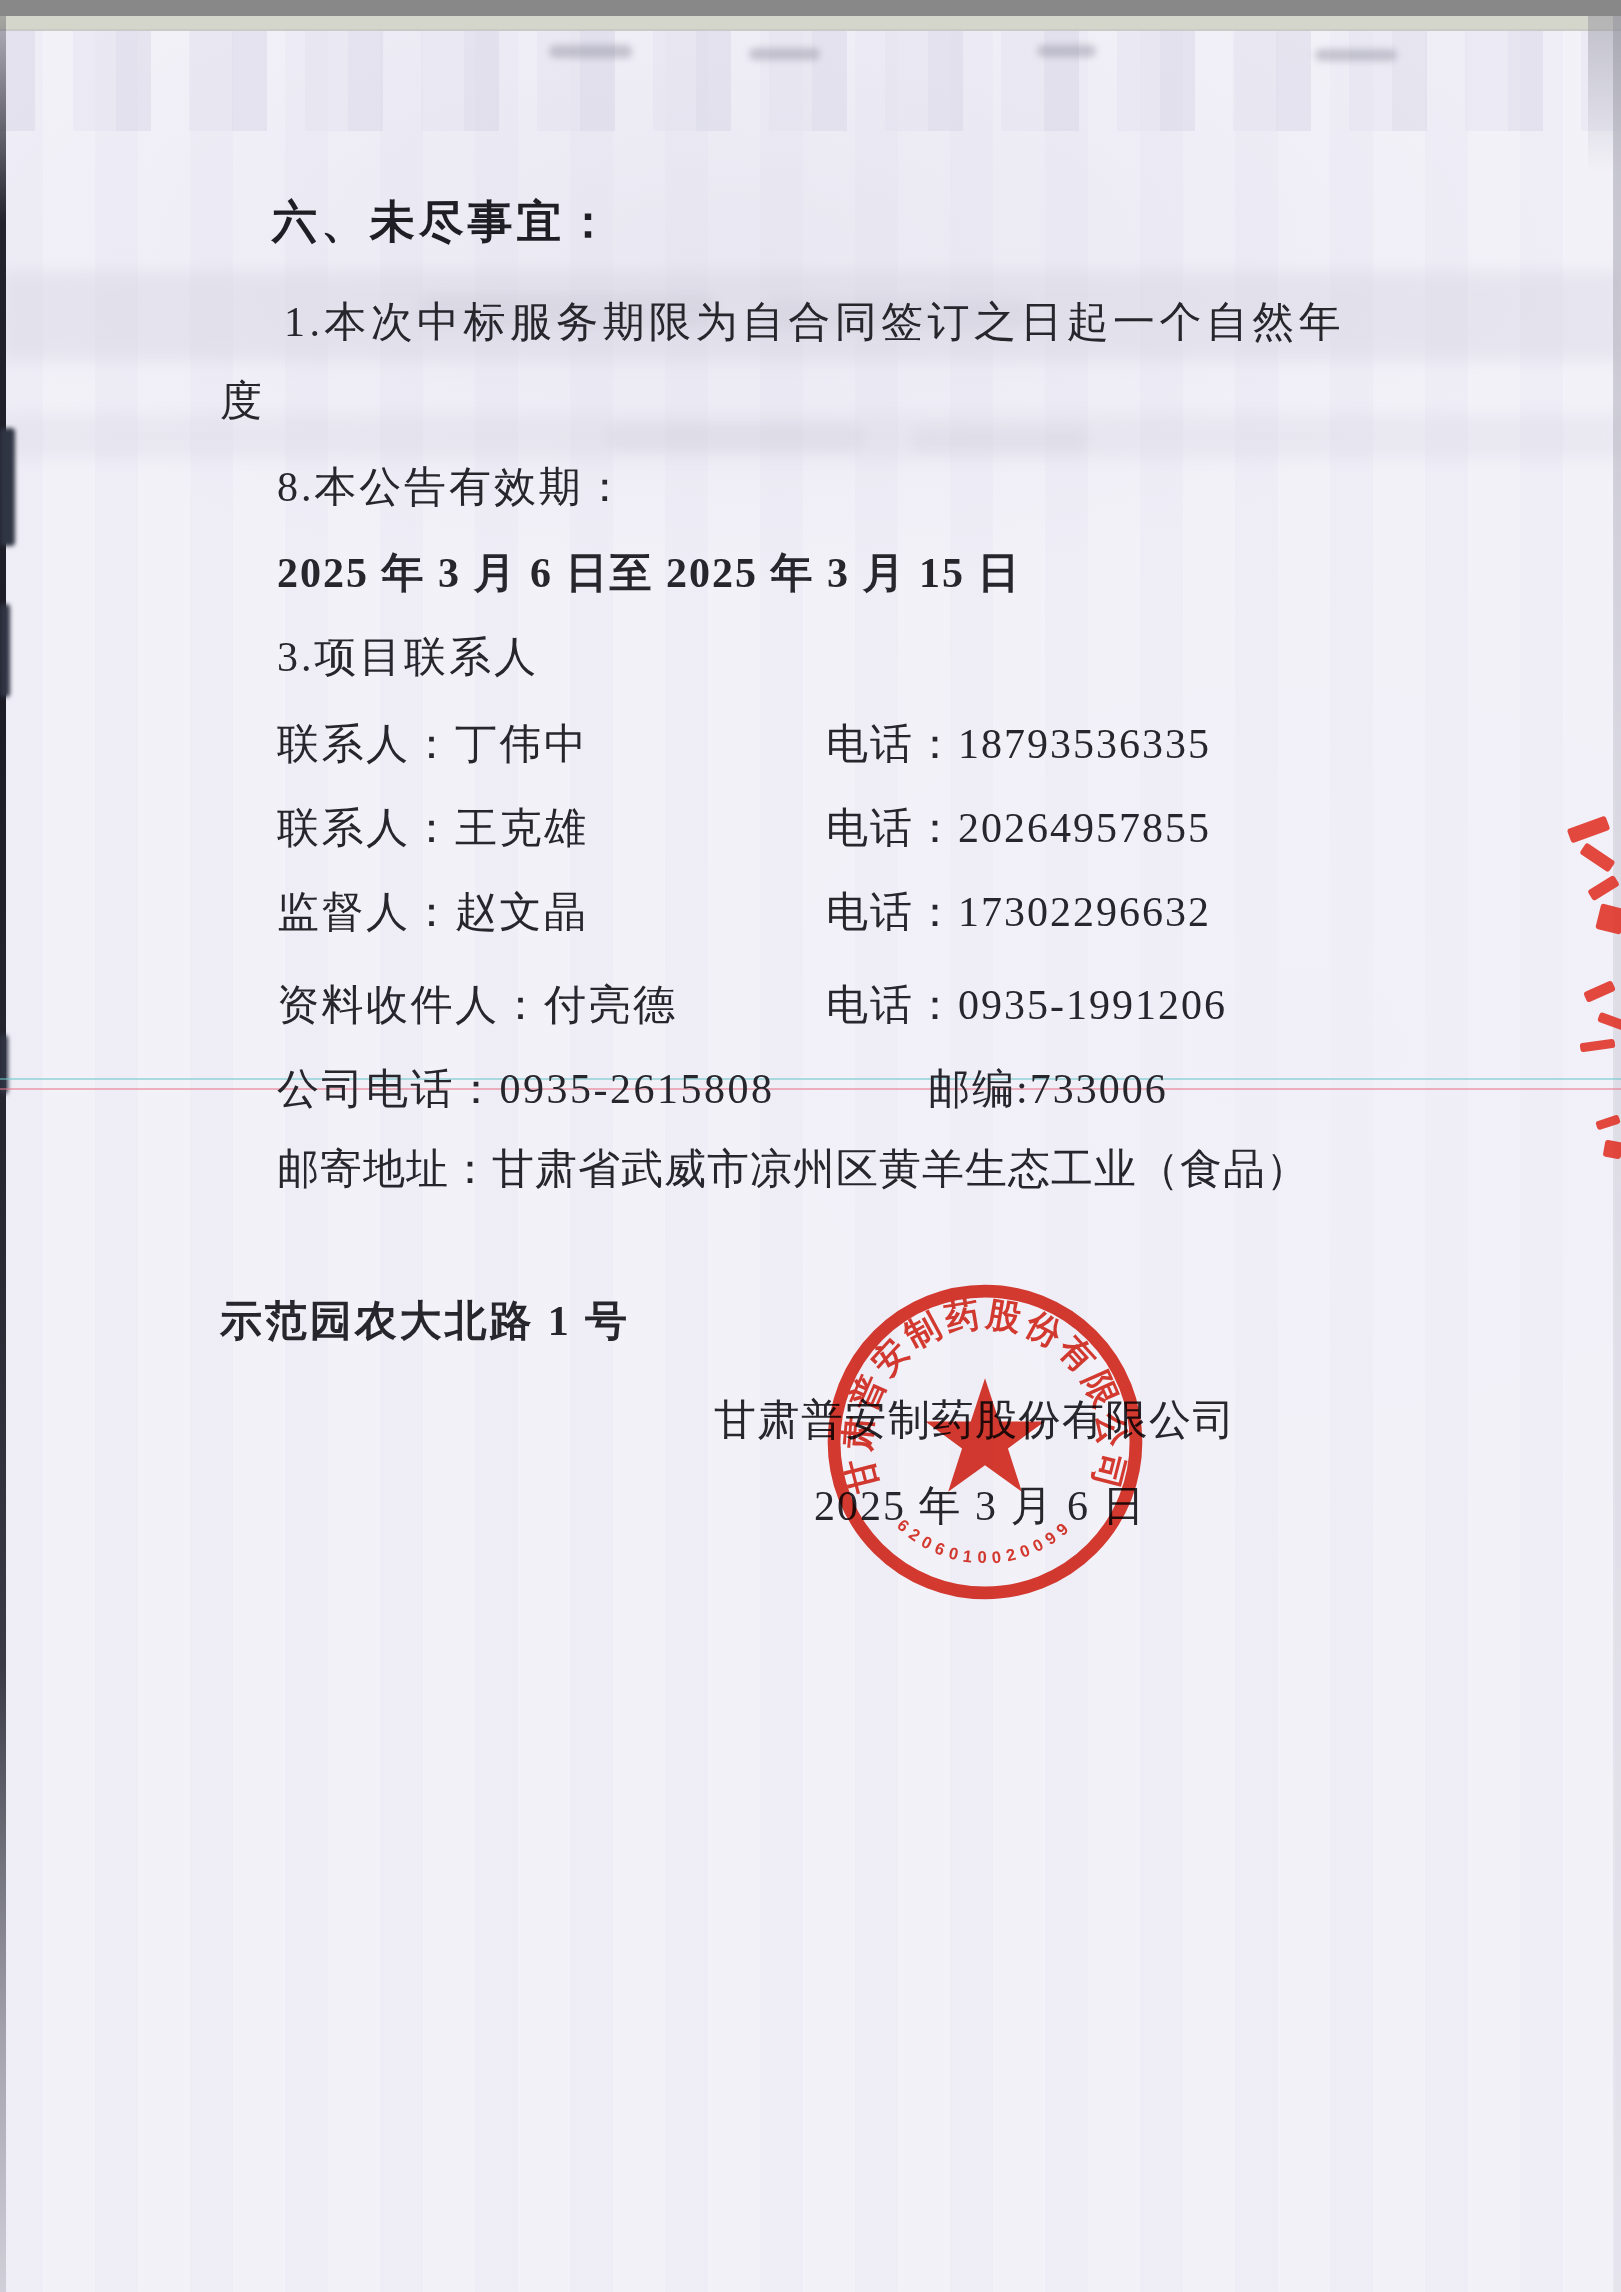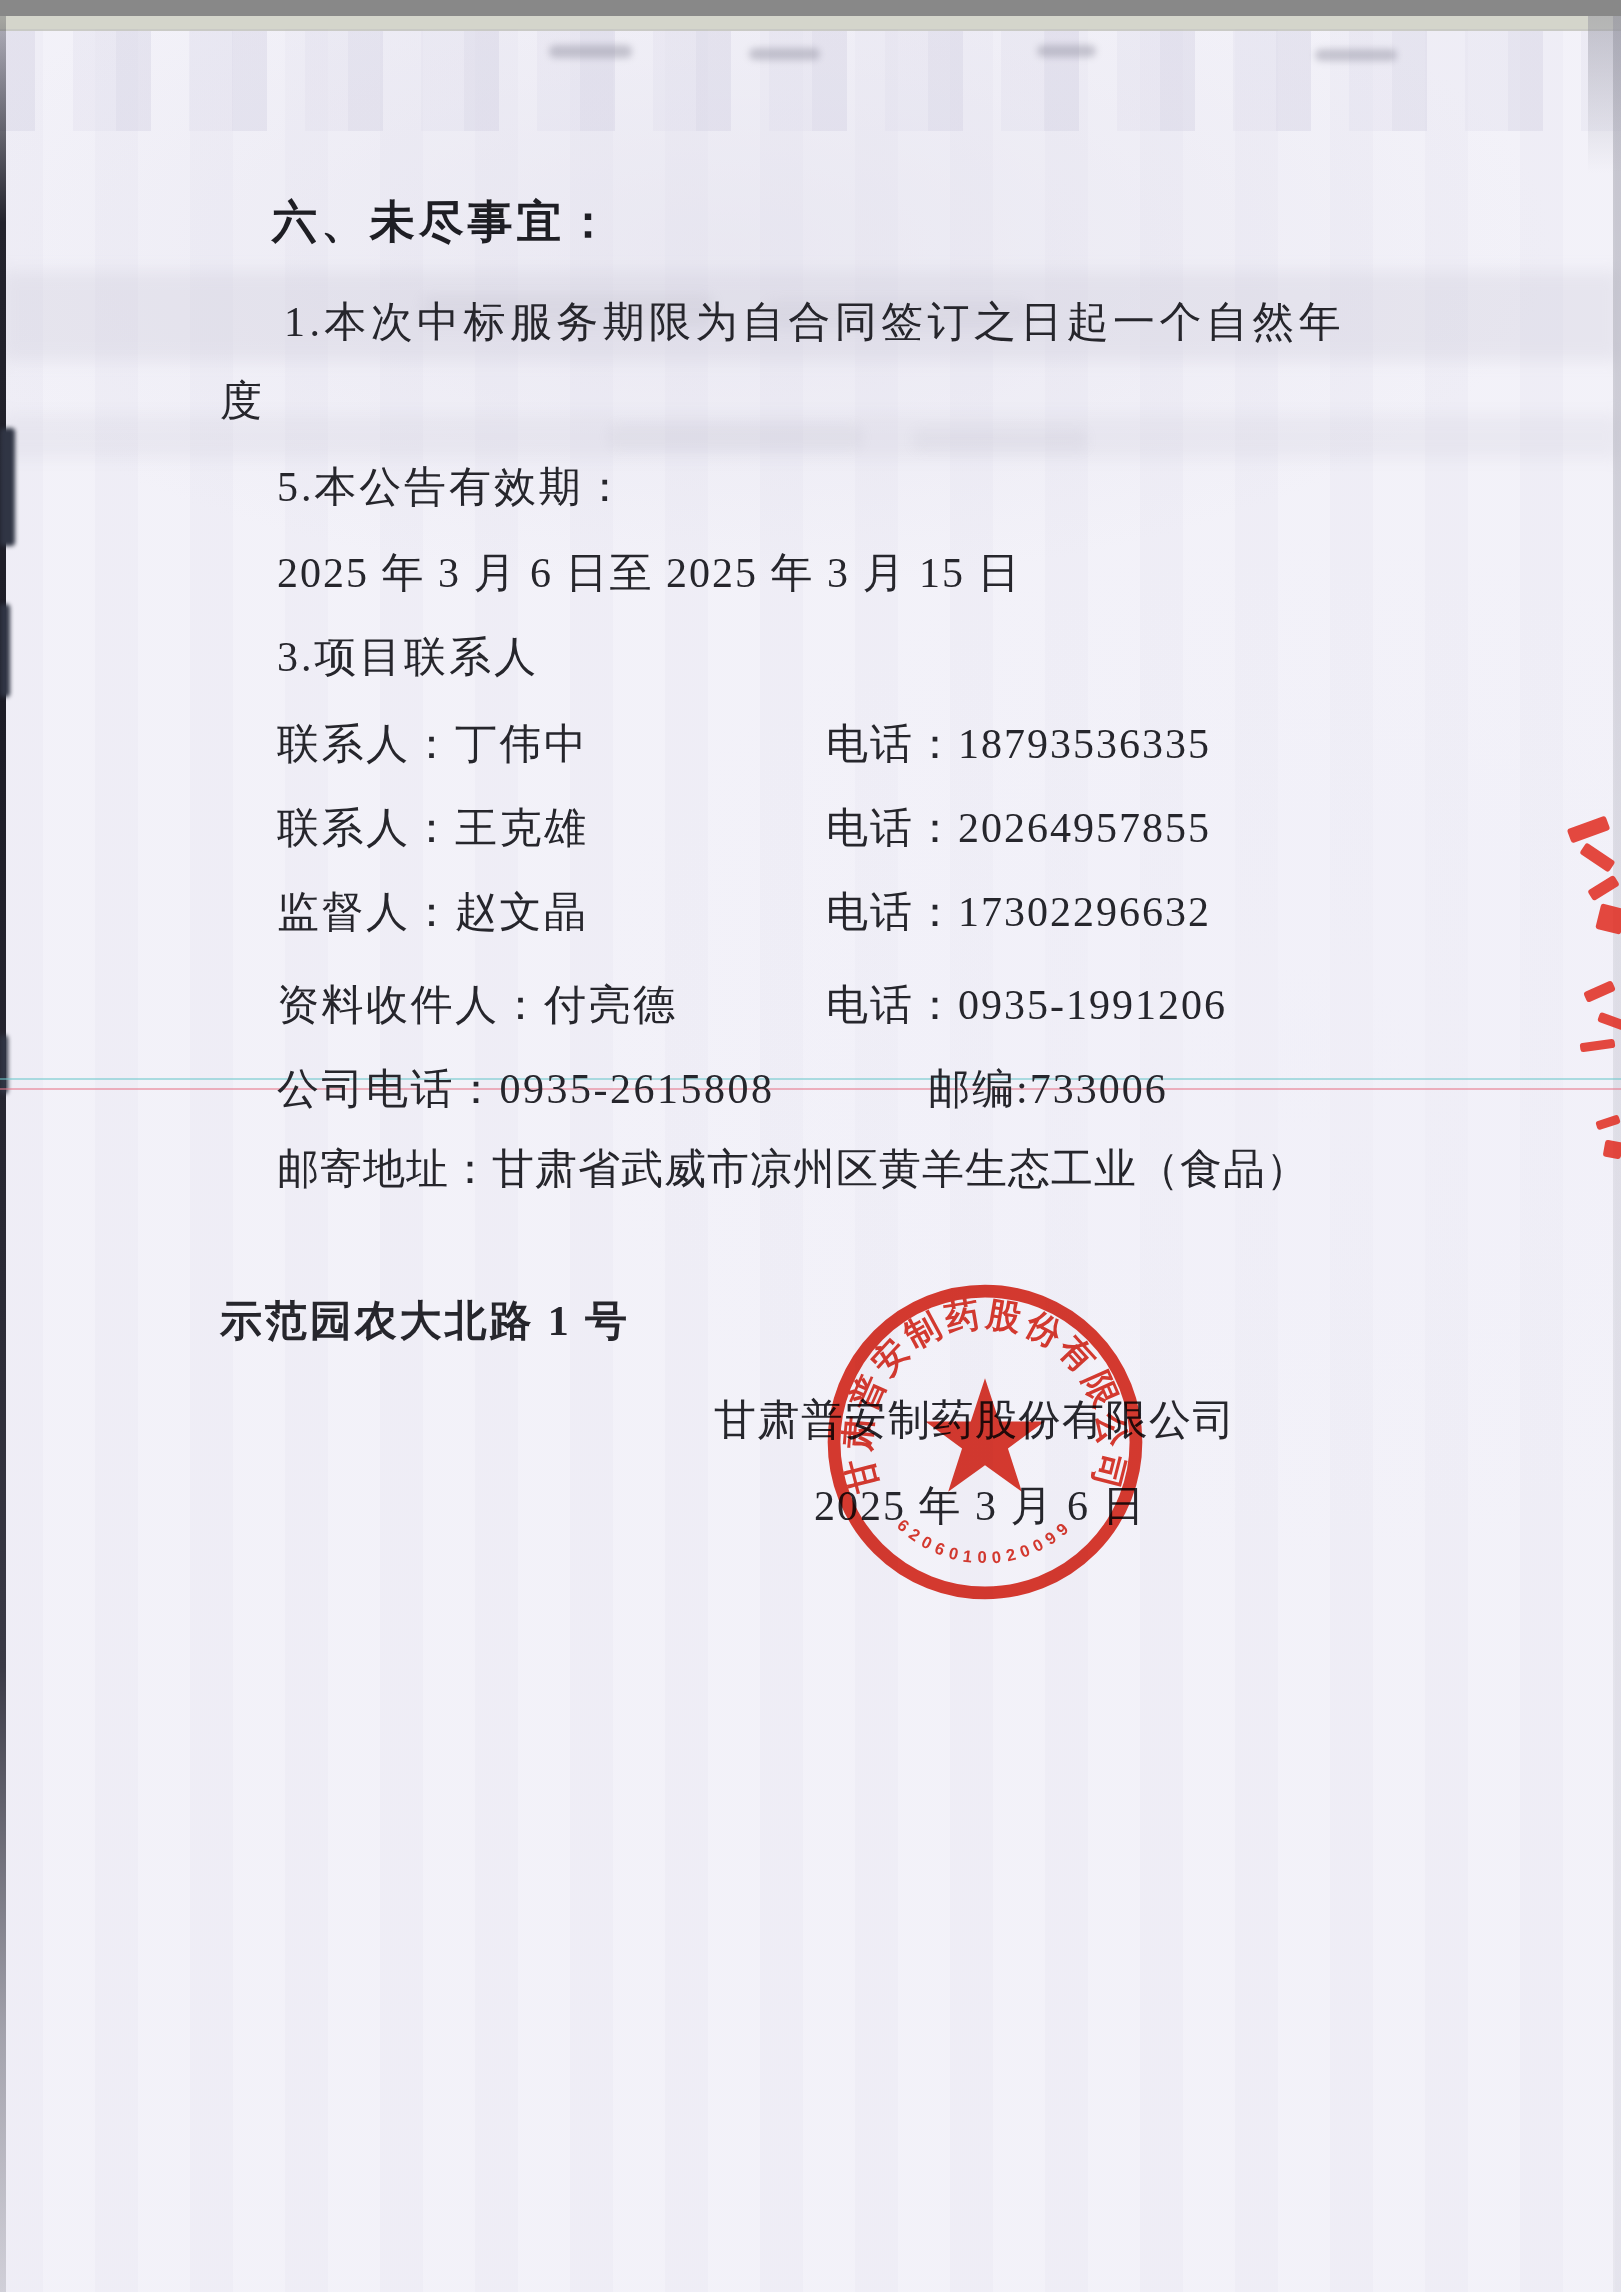--- a/index.html
+++ b/index.html
@@ -37,21 +37,21 @@
   .hline-pink{left:0;top:1072px;width:1621px;height:2px;background:rgba(232,120,140,.55);}
   .red-mark{background:#e03024;border-radius:2.9px;opacity:.88;}
   
   .line{white-space:pre;line-height:1.15;}
   .heading{left:272px;top:180px;font-size:45px;font-weight:bold;
     font-family:"Liberation Sans","DejaVu Sans",sans-serif;letter-spacing:3.9px;color:#1e1e24;}
   .body-line{font-size:42px;letter-spacing:2.9px;}
   .t-item1a{left:284px;top:282px;letter-spacing:4.4px;}
   .t-item1b{left:220px;top:361px;}
   .t-item2{left:277px;top:447px;}
-  .t-dates{left:277px;top:533px;letter-spacing:2px;}
+  .t-dates{left:277px;top:533px;letter-spacing:2px;font-weight:bold;}
   .t-item3{left:277px;top:617px;}
   .contact-row{left:0;top:0;width:1621px;height:59px;}
   .contact-row .label{position:absolute;left:277px;top:0;font-size:42px;letter-spacing:2.5px;white-space:pre;}
   .contact-row .value{position:absolute;left:826px;top:0;font-size:42px;letter-spacing:2px;white-space:pre;}
   .row-0{top:700px;} .row-1{top:784px;} .row-2{top:868px;} .row-3{top:961px;} .row-4{top:1045px;}
   .row-4 .value{left:928px;}
   .t-addr1{left:277px;top:1129px;letter-spacing:1px;}
   .t-addr2{left:220px;top:1281px;font-weight:bold;}
   .t-company{left:714px;top:1380px;letter-spacing:1.5px;}
   .t-date2{left:814px;top:1466px;letter-spacing:2px;}
@@ -98,21 +98,21 @@
     <div class="abs red-mark" style="left:1580px;top:1025px;width:35px;height:8.8px;transform:rotate(-8deg);"></div>
     <div class="abs red-mark" style="left:1596px;top:1102px;width:23.5px;height:8.8px;transform:rotate(-18deg);"></div>
     <div class="abs red-mark" style="left:1604px;top:1125px;width:17.6px;height:16.7px;transform:rotate(10deg);"></div>
   </div>
 
   <div class="abs line heading">六、未尽事宜：</div>
 
   <div class="abs line body-line t-item1a">1.本次中标服务期限为自合同签订之日起一个自然年</div>
   <div class="abs line body-line t-item1b">度</div>
 
-  <div class="abs line body-line t-item2">5.本公告有效期：</div>
+  <div class="abs line body-line t-item2">8.本公告有效期：</div>
   <div class="abs line body-line t-dates">2025 年 3 月 6 日至 2025 年 3 月 15 日</div>
 
   <div class="abs line body-line t-item3">3.项目联系人</div>
 
   <div class="abs contact-row row-0">
     <span class="label">联系人：丁伟中</span>
     <span class="value">电话：18793536335</span>
   </div>
   <div class="abs contact-row row-1">
     <span class="label">联系人：王克雄</span>

